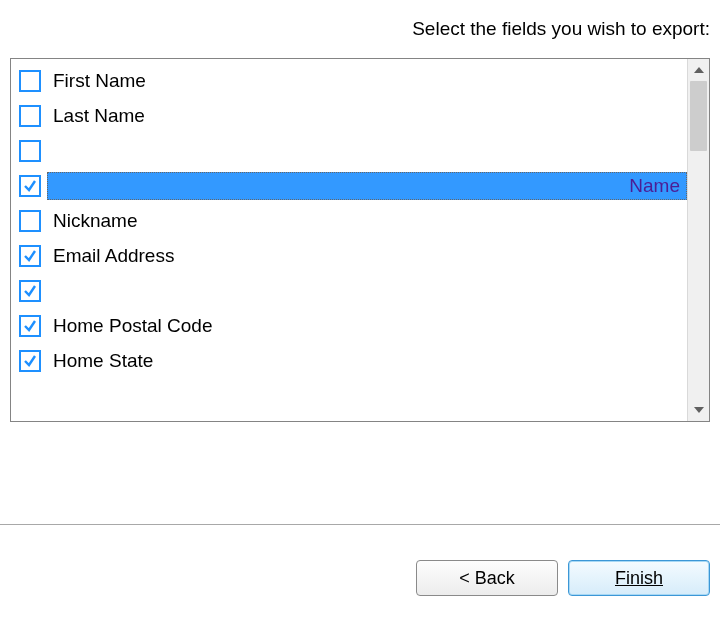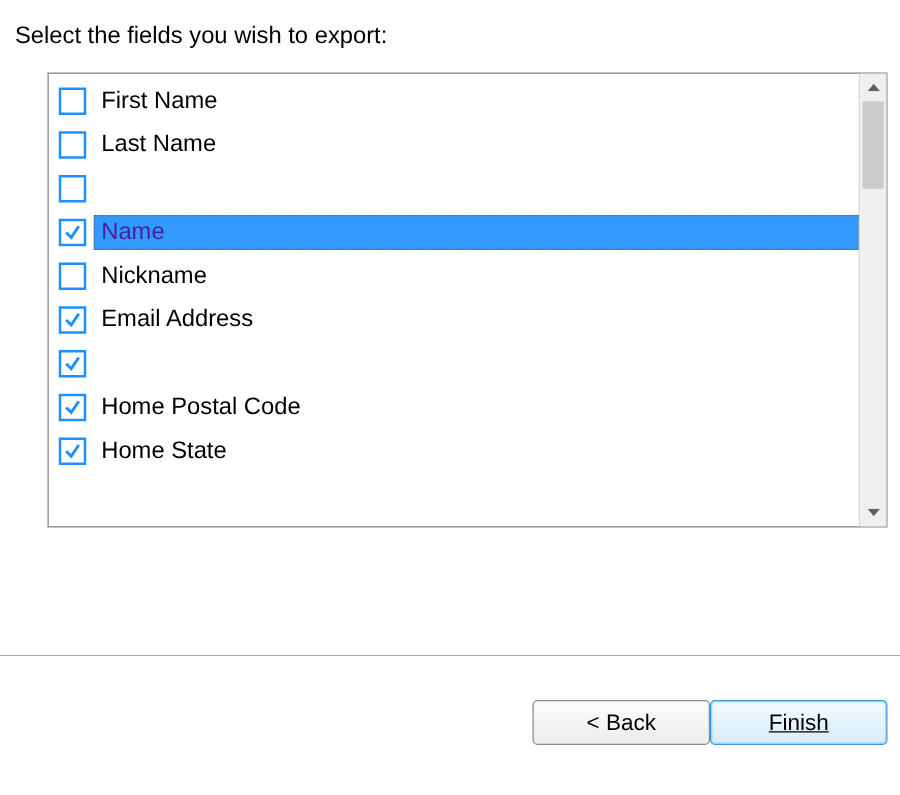--- a/index.html
+++ b/index.html
@@ -7,33 +7,33 @@
     margin: 0; padding: 0;
     width: 720px; height: 636px;
     font-family: "Segoe UI", Tahoma, sans-serif;
     font-size: 18px;
     background: #fff;
     color: #000;
     overflow: hidden;
   }
   .wrap {
     padding: 10px 10px 0 10px;
+    text-align: right;
   }
   .instruction {
     font-size: 19px;
     margin: 8px 0 18px 2px;
   }
   .list-outer {
     border: 1px solid #848484;
     height: 364px;
     background: #fff;
     position: relative;
     display: flex;
     flex-direction: row;
-    margin-left: 28px;
   }
   .list-inner {
     flex: 1 1 auto;
     padding: 4px 0 0 8px;
     overflow: hidden;
   }
   .row {
     display: flex;
     align-items: center;
     height: 35px;
@@ -100,20 +100,21 @@
     left: 0; right: 0;
     top: 524px;
     border-top: 1px solid #a8a8a8;
     border-bottom: 1px solid #fff;
   }
   .button-row {
     position: absolute;
     right: 10px;
     top: 560px;
     display: flex;
+    gap: 10px;
   }
   .btn {
     min-width: 142px;
     height: 36px;
     font-size: 18px;
     font-family: inherit;
     border-radius: 4px;
     background: linear-gradient(#fdfdfd, #ececec);
     border: 1px solid #8a8a8a;
     display: inline-flex;

